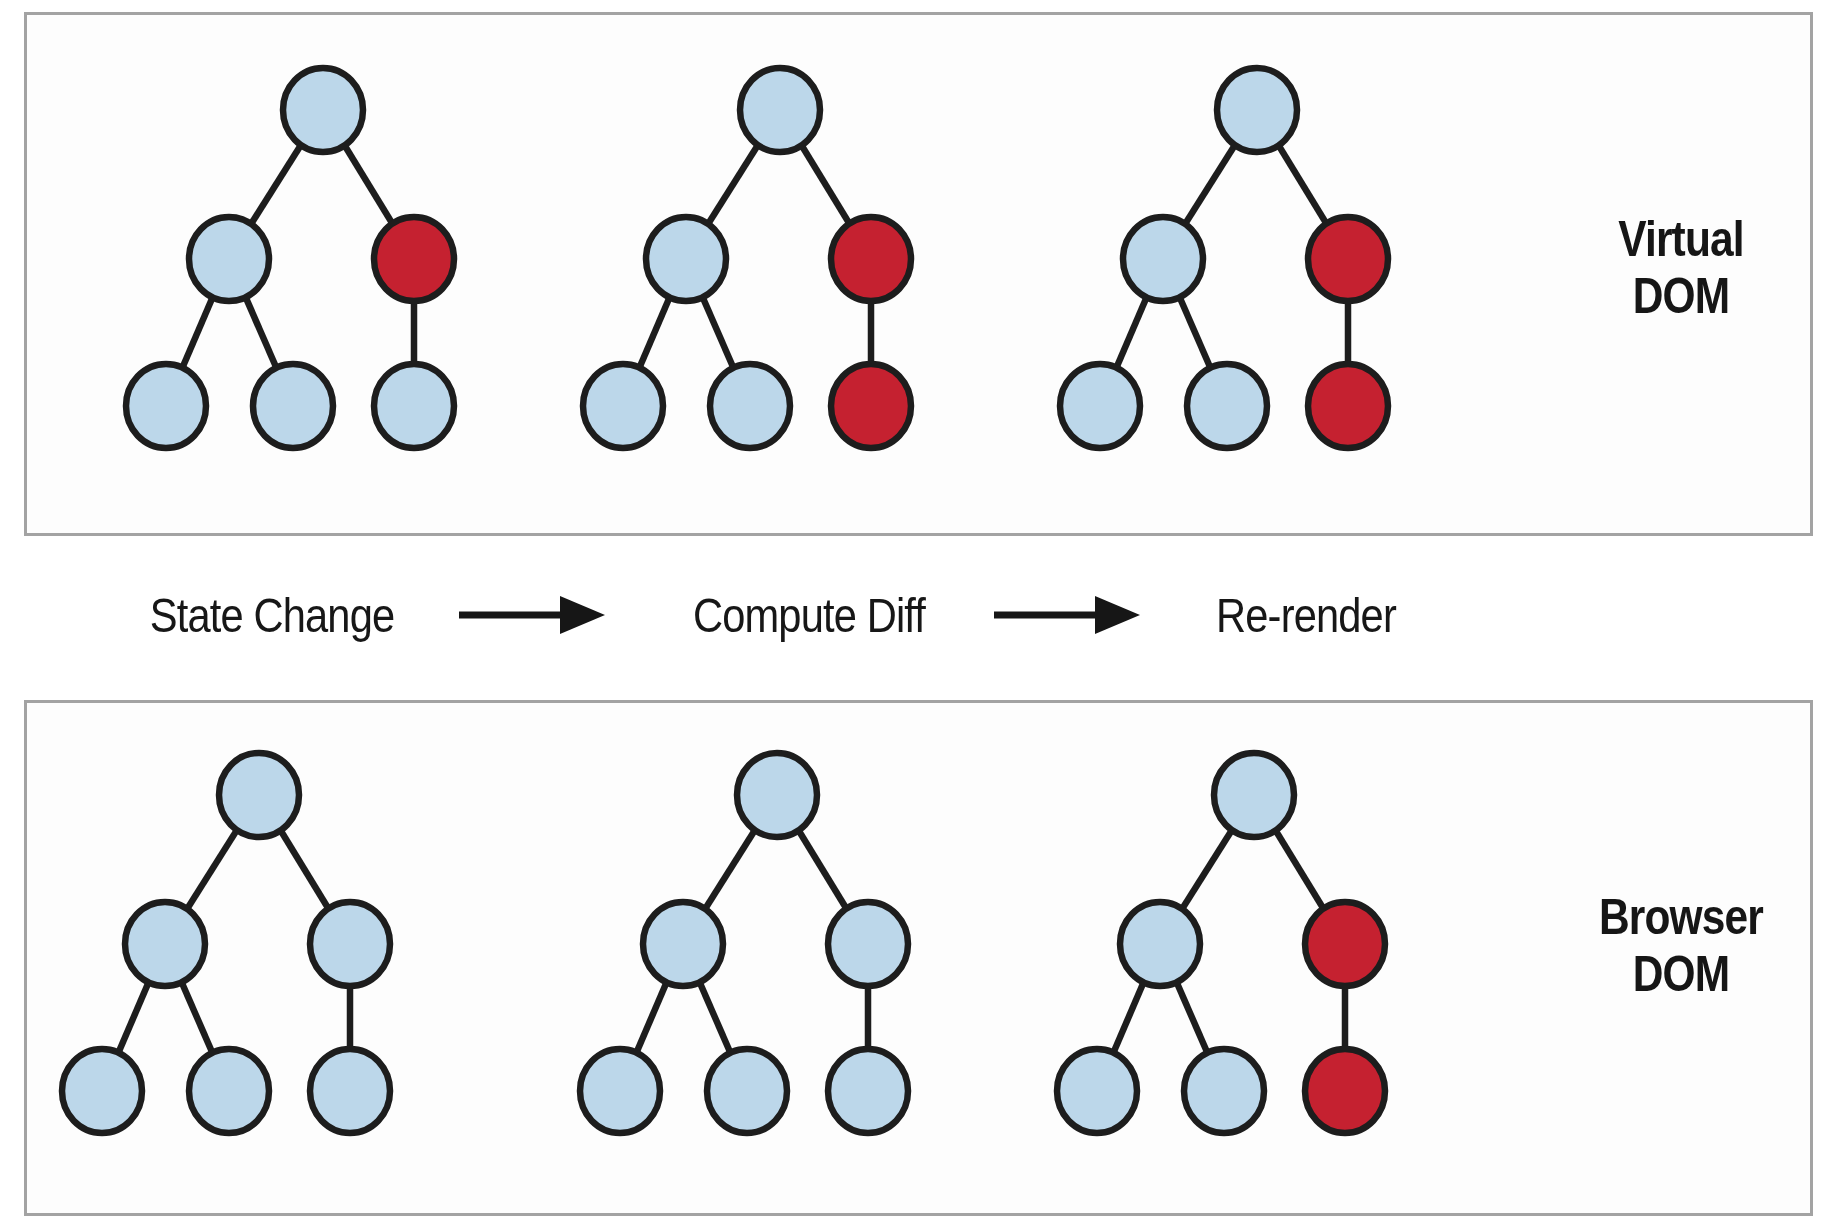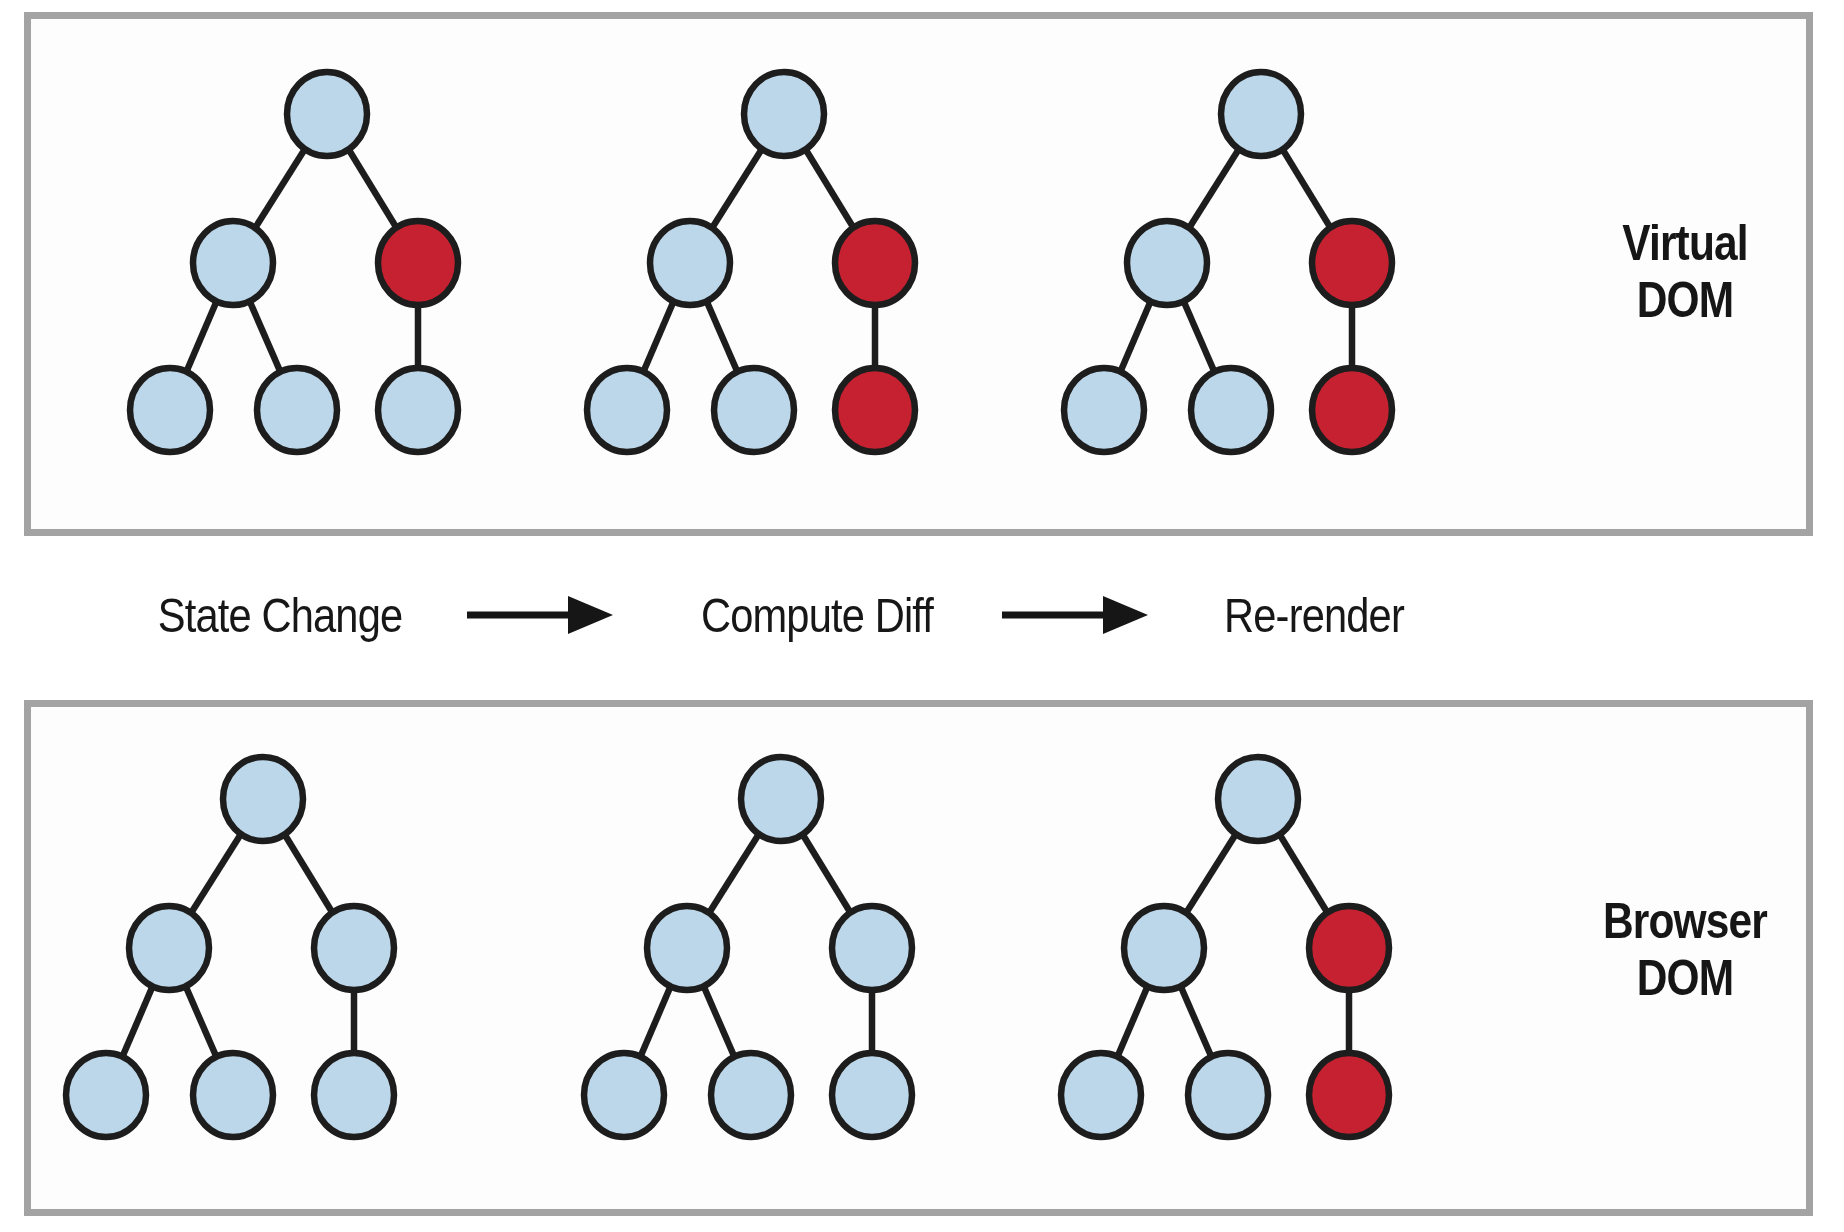--- a/index.html
+++ b/index.html
@@ -8,21 +8,21 @@
     width:1844px;height:1232px;
     background:#ffffff;
     overflow:hidden;
     font-family:"Liberation Sans", sans-serif;
   }
   .panel{
     position:absolute;
     left:24px;
     width:1789px;
     box-sizing:border-box;
-    border:7px solid #a3a3a3;
+    border:3px solid #a3a3a3;
     background:#fdfdfd;
   }
   .panel-top{top:12px;height:524px;}
   .panel-bottom{top:700px;height:516px;padding-left:36px;}
   .tree-svg{position:absolute;left:0;top:0;display:block;}
   .panel-label{
     position:absolute;
     left:1524px;
     width:260px;
     text-align:center;
@@ -31,21 +31,21 @@
     line-height:1.14;
     color:#161616;
     transform:scaleX(0.85);
     transform-origin:center;
     letter-spacing:-1px;
   }
   .panel-top .panel-label{top:196px;}
   .panel-bottom .panel-label{top:186px;}
   .flow{
     position:absolute;
-    top:585px;left:8px;
+    top:585px;left:0;
     width:1820px;height:60px;
   }
   .flow-step{
     position:absolute;
     top:0;height:60px;line-height:60px;
     font-size:49px;color:#171717;
     white-space:nowrap;
     transform:translateX(-50%) scaleX(0.85);
     transform-origin:center;
     letter-spacing:-1px;

